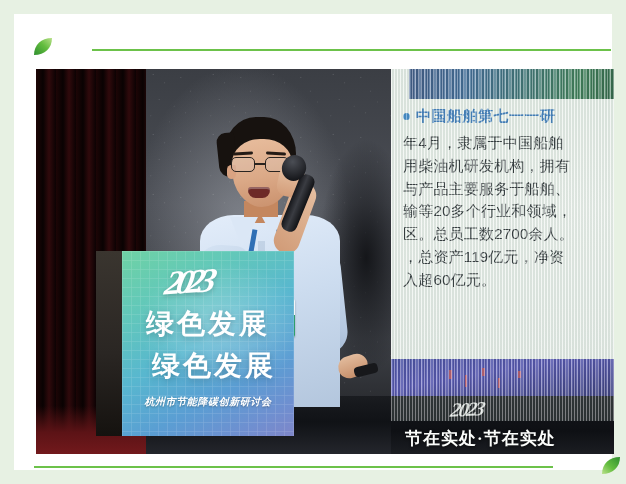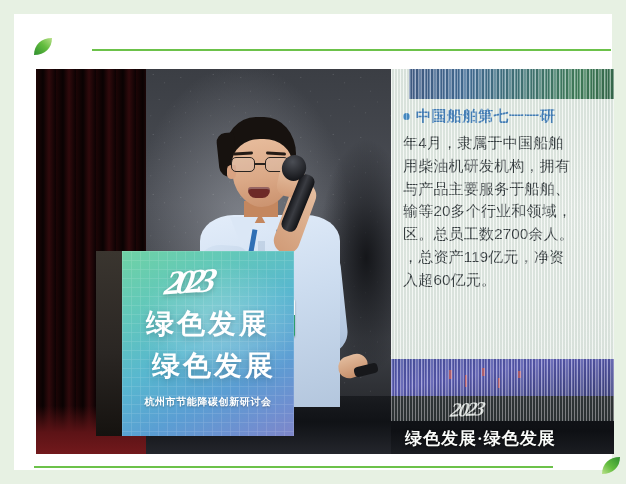--- a/index.html
+++ b/index.html
@@ -469,21 +469,21 @@
   .podium-sub1, .podium-sub2 {
     position: absolute;
     width: 100%;
     text-align: center;
     color: #ffffff;
     font-size: 10px;
     font-weight: bold;
     letter-spacing: .6px;
     text-shadow: 0 1px 2px rgba(0,0,0,.3);
   }
-  .podium-sub1 { top: 144px; }
+  .podium-sub1 { top: 144px; font-style: italic; }
   .podium-sub2 { top: 160px; }
 </style>
 </head>
 <body>
 
 <div id="card">
 
   <div id="page">
 
     <div class="leaf" id="leaf-top-left">
@@ -536,21 +536,21 @@
           <span class="band-speck" style="left:41%;top:14%;width:3px;height:8px;"></span>
           <span class="band-speck" style="left:48%;top:30%;width:2px;height:10px;"></span>
           <span class="band-speck" style="left:57%;top:20%;width:3px;height:7px;"></span>
         </div>
 
         <div class="slide-scanlines"></div>
       </div>
 
       <div id="backdrop-banner">
         <div class="banner-logo-script">2023</div>
-        <div class="banner-slogan">绿色发展·绿色发展</div>
+        <div class="banner-slogan">节在实处·节在实处</div>
       </div>
 
       <div id="speaker">
         <div class="sp-arm-r"></div>
         <div class="sp-shirt"></div>
         <div class="sp-arm-l"></div>
         <div class="sp-neck"></div>
         <div class="sp-collar-l"></div>
         <div class="sp-collar-r"></div>
         <div class="sp-placket"></div>

